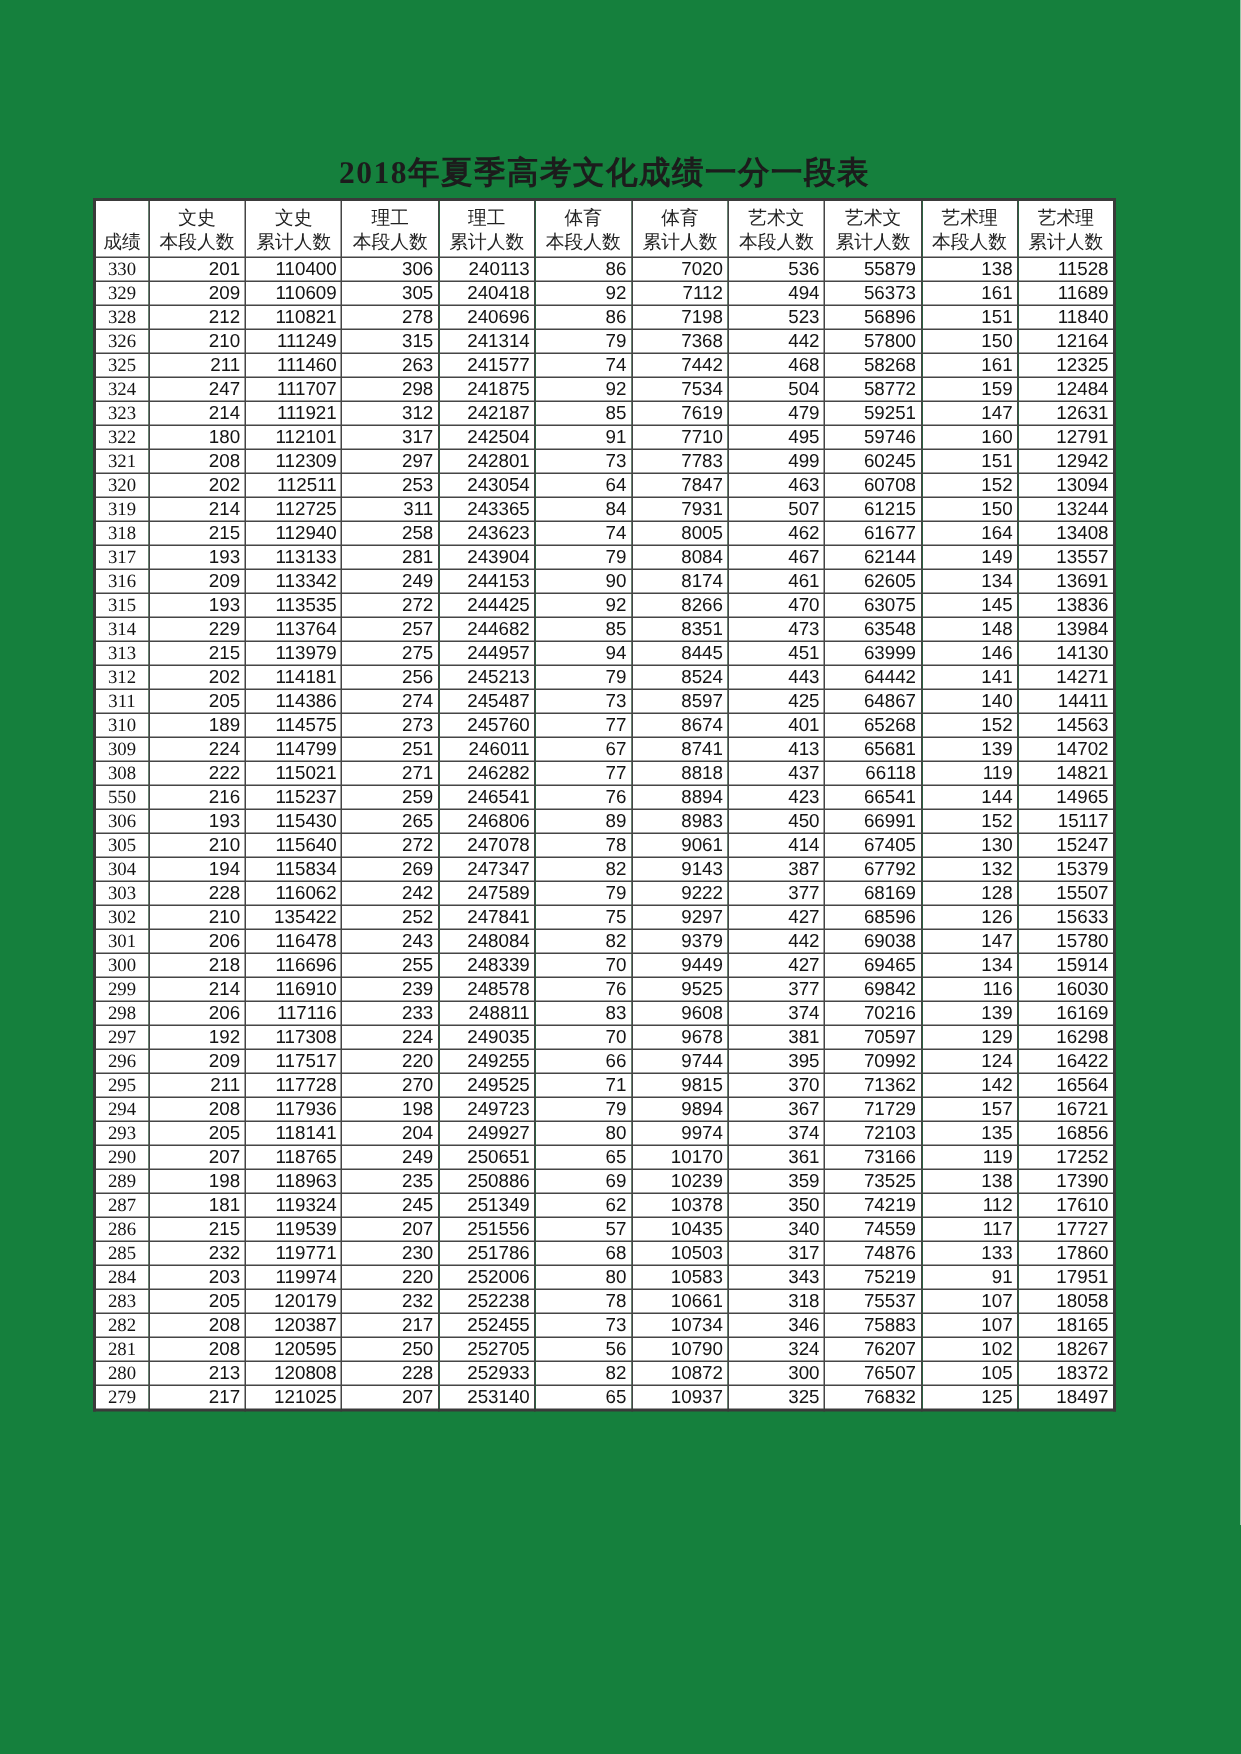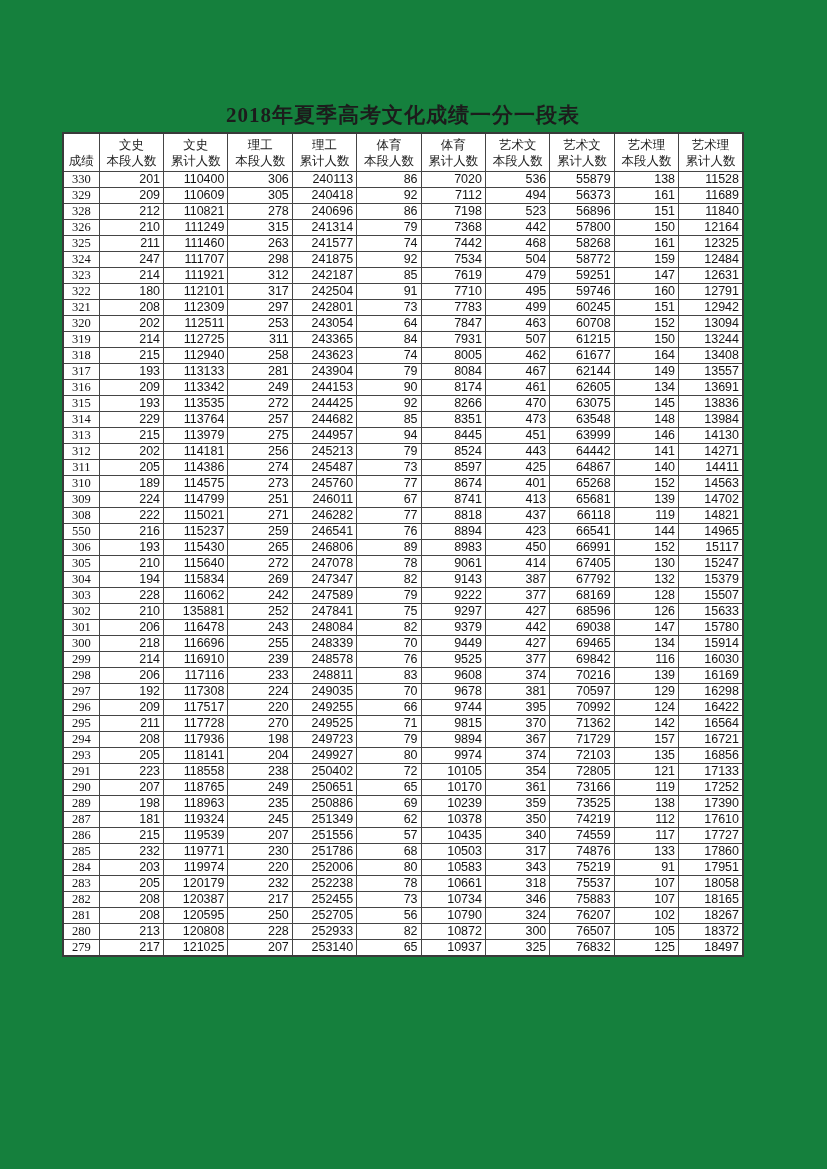--- a/index.html
+++ b/index.html
@@ -479,21 +479,21 @@
           <td>79</td>
           <td>9222</td>
           <td>377</td>
           <td>68169</td>
           <td>128</td>
           <td>15507</td>
         </tr>
         <tr>
           <td class="score">302</td>
           <td>210</td>
-          <td>135881</td>
+          <td>135422</td>
           <td>252</td>
           <td>247841</td>
           <td>75</td>
           <td>9297</td>
           <td>427</td>
           <td>68596</td>
           <td>126</td>
           <td>15633</td>
         </tr>
         <tr>
@@ -607,33 +607,20 @@
           <td>204</td>
           <td>249927</td>
           <td>80</td>
           <td>9974</td>
           <td>374</td>
           <td>72103</td>
           <td>135</td>
           <td>16856</td>
         </tr>
         <tr>
-          <td class="score">291</td>
-          <td>223</td>
-          <td>118558</td>
-          <td>238</td>
-          <td>250402</td>
-          <td>72</td>
-          <td>10105</td>
-          <td>354</td>
-          <td>72805</td>
-          <td>121</td>
-          <td>17133</td>
-        </tr>
-        <tr>
           <td class="score">290</td>
           <td>207</td>
           <td>118765</td>
           <td>249</td>
           <td>250651</td>
           <td>65</td>
           <td>10170</td>
           <td>361</td>
           <td>73166</td>
           <td>119</td>

